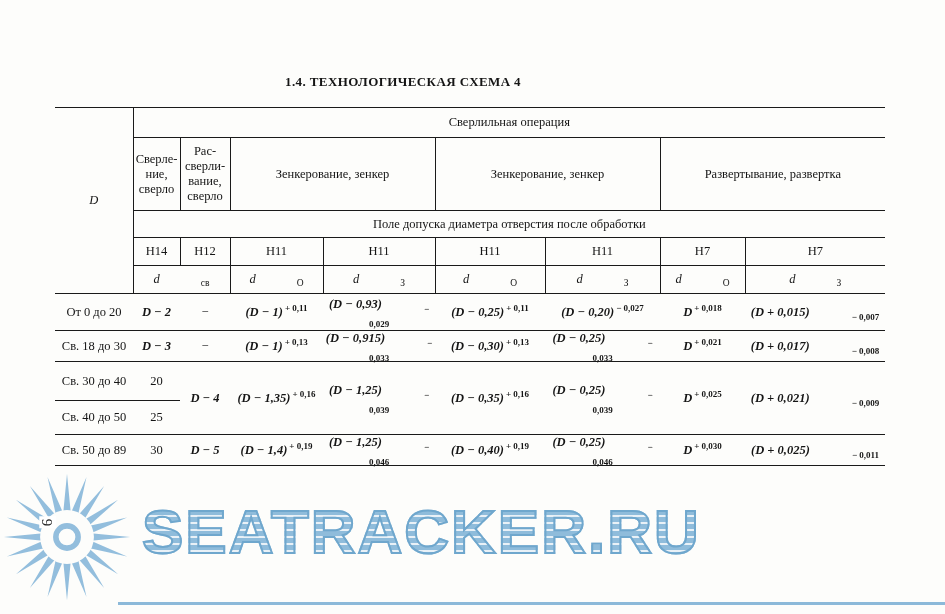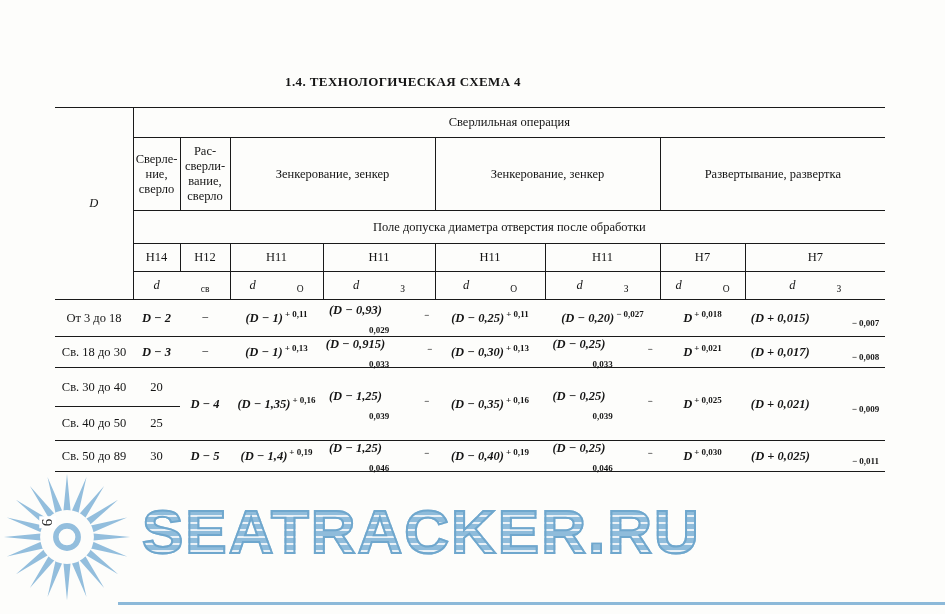--- a/index.html
+++ b/index.html
@@ -88,21 +88,21 @@
 ние,
 сверло</td>
       <td class="b-b b-r hdr-multi">Рас-
 сверли-
 вание,
 сверло</td>
       <td class="b-b b-r hdr-top" colspan="2">Зенкерование, зенкер</td>
       <td class="b-b b-r hdr-top" colspan="2">Зенкерование, зенкер</td>
       <td class="b-b hdr-top" colspan="2">Развертывание, развертка</td>
     </tr>
-    <tr style="height:33px">
+    <tr style="height:27px">
       <td class="b-b" colspan="8">Поле допуска диаметра отверстия после обработки</td>
     </tr>
     <tr style="height:28px">
       <td class="b-b b-r">H14</td>
       <td class="b-b b-r">H12</td>
       <td class="b-b b-r">H11</td>
       <td class="b-b b-r">H11</td>
       <td class="b-b b-r">H11</td>
       <td class="b-b b-r">H11</td>
       <td class="b-b b-r">H7</td>
@@ -112,21 +112,21 @@
       <td class="b-b b-r dsym" colspan="2"><span class="i">d</span><sub>св</sub></td>
       <td class="b-b b-r dsym"><span class="i">d</span><sub>О</sub></td>
       <td class="b-b b-r dsym"><span class="i">d</span><sub>З</sub></td>
       <td class="b-b b-r dsym"><span class="i">d</span><sub>О</sub></td>
       <td class="b-b b-r dsym"><span class="i">d</span><sub>З</sub></td>
       <td class="b-b b-r dsym"><span class="i">d</span><sub>О</sub></td>
       <td class="b-b dsym"><span class="i">d</span><sub>З</sub></td>
     </tr>
 
     <tr style="height:37px">
-      <td class="b-b lbl">От 3 до 18</td>
+      <td class="b-b lbl">От 0 до 20</td>
       <td class="b-b math"><span class="i">D − 2</span></td>
       <td class="b-b">−</td>
       <td class="b-b math"><span class="i">(D − 1)</span><sup>+ 0,11</sup></td>
       <td class="b-b math"><span class="i">(D − 0,93)</span><sub>− 0,029</sub></td>
       <td class="b-b math"><span class="i">(D − 0,25)</span><sup>+ 0,11</sup></td>
       <td class="b-b math"><span class="i">(D − 0,20)</span><sup>− 0,027</sup></td>
       <td class="b-b math"><span class="i">D</span><sup>+ 0,018</sup></td>
       <td class="b-b math"><span class="i">(D + 0,015)</span><sub>− 0,007</sub></td>
     </tr>
 

